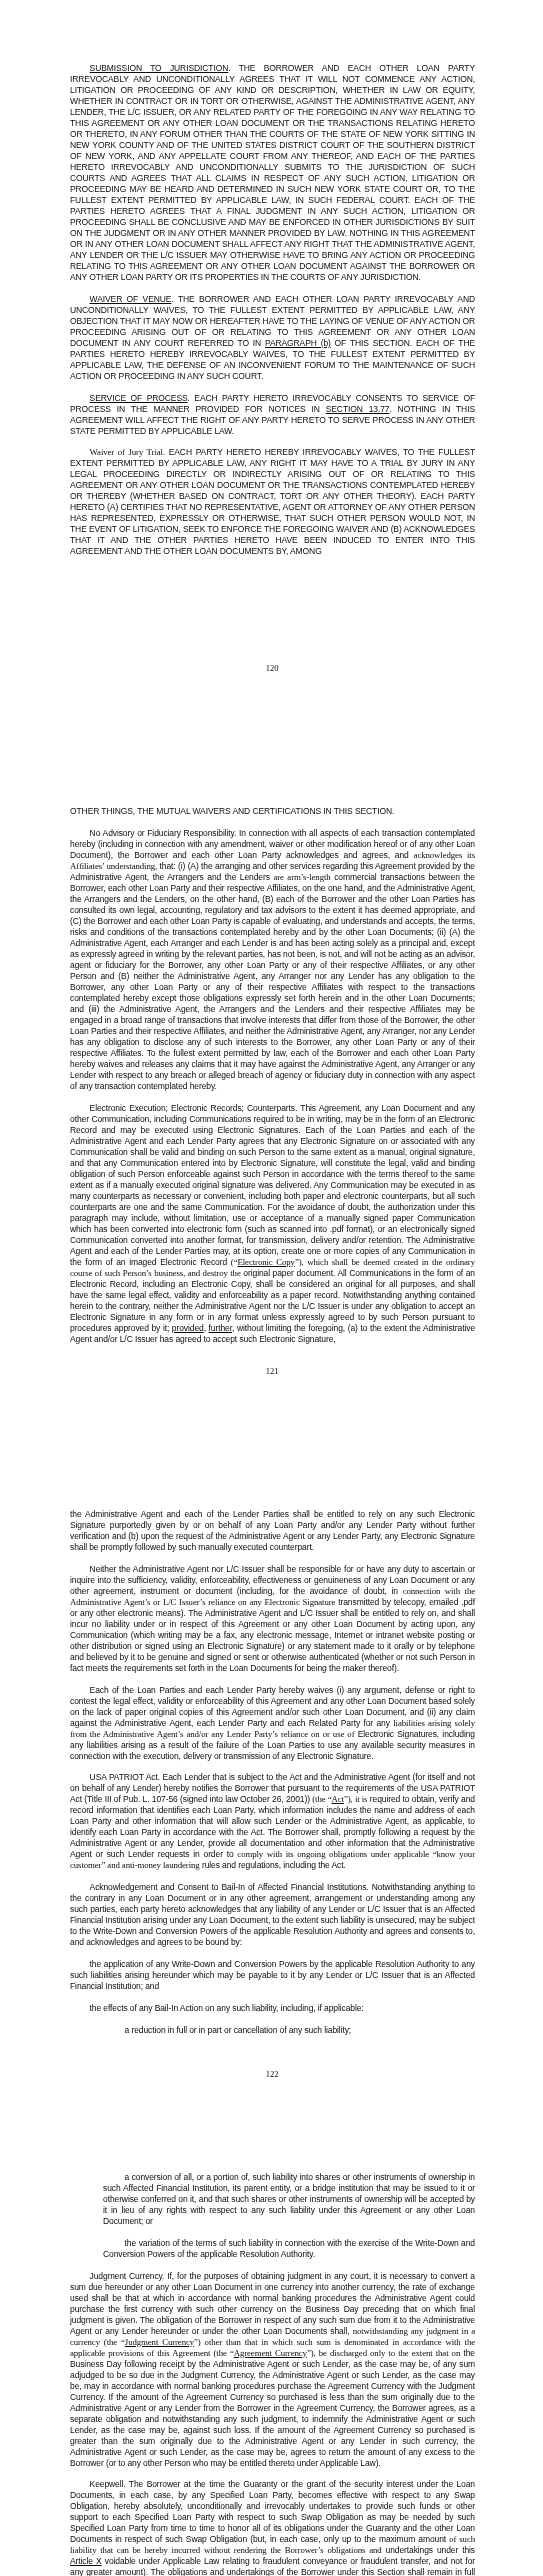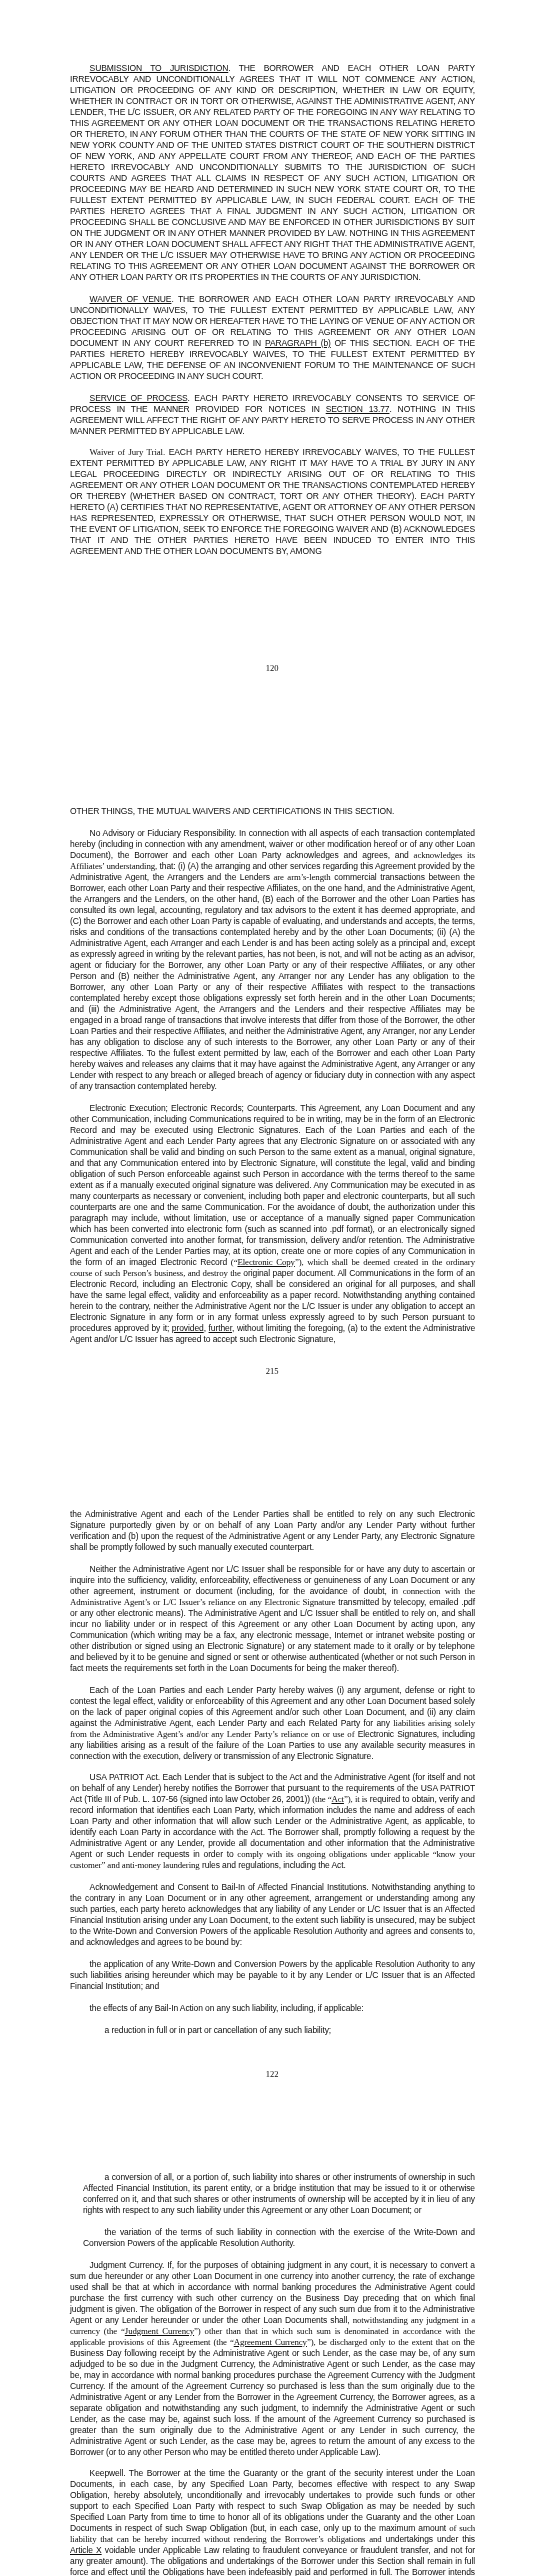--- a/index.html
+++ b/index.html
@@ -23,21 +23,21 @@
     font-family: "Liberation Sans", sans-serif;
     font-size: 8.5px;
     line-height: 11px;
     letter-spacing: -0.1px;
     color: #0b0b0b;
     text-align: justify;
   }
   p.para:last-child { margin-bottom: 0; }
   p.first   { text-indent: 19.6px; }
   p.cont    { text-indent: 0; margin-top: 40px; }
-  p.clause2 { margin-left: 13px; text-indent: 21.6px; }
+  p.clause2 { margin-left: 33px; text-indent: 21.6px; }
   .u { text-decoration: underline; text-underline-offset: 1px; }
   .serif { font-family: "Liberation Serif", serif; font-size: 8.8px; }
   .pagenum {
     position: absolute;
     top: 663px;
     left: 0;
     width: 100%;
     text-align: center;
     font-family: Liberation Serif, serif;
     font-size: 8.5px;
@@ -45,32 +45,32 @@
   }
 </style>
 </head>
 <body>
 
 <main class="doc">
     <div class="page">
       <div class="page-content">
         <p class="para first"><span class="u">SUBMISSION TO JURISDICTION</span><span>.  THE BORROWER AND EACH OTHER LOAN PARTY IRREVOCABLY AND UNCONDITIONALLY AGREES THAT IT WILL NOT COMMENCE ANY ACTION, LITIGATION OR PROCEEDING OF ANY KIND OR DESCRIPTION, WHETHER IN LAW OR EQUITY, WHETHER IN CONTRACT OR IN TORT OR OTHERWISE, AGAINST THE ADMINISTRATIVE AGENT, ANY LENDER, THE L/C ISSUER, OR ANY RELATED PARTY OF THE FOREGOING IN ANY WAY RELATING TO THIS AGREEMENT OR ANY OTHER LOAN DOCUMENT OR THE TRANSACTIONS RELATING HERETO OR THERETO, IN ANY FORUM OTHER THAN THE COURTS OF THE STATE OF NEW YORK SITTING IN NEW YORK COUNTY AND OF THE UNITED STATES DISTRICT COURT OF THE SOUTHERN DISTRICT OF NEW YORK, AND ANY APPELLATE COURT FROM ANY THEREOF, AND EACH OF THE PARTIES HERETO IRREVOCABLY AND UNCONDITIONALLY SUBMITS TO THE JURISDICTION OF SUCH COURTS AND AGREES THAT ALL CLAIMS IN RESPECT OF ANY SUCH ACTION, LITIGATION OR PROCEEDING MAY BE HEARD AND DETERMINED IN SUCH NEW YORK STATE COURT OR, TO THE FULLEST EXTENT PERMITTED BY APPLICABLE LAW, IN SUCH FEDERAL COURT.  EACH OF THE PARTIES HERETO AGREES THAT A FINAL JUDGMENT IN ANY SUCH ACTION, LITIGATION OR PROCEEDING SHALL BE CONCLUSIVE AND MAY BE ENFORCED IN OTHER JURISDICTIONS BY SUIT ON THE JUDGMENT OR IN ANY OTHER MANNER PROVIDED BY LAW.  NOTHING IN THIS AGREEMENT OR IN ANY OTHER LOAN DOCUMENT SHALL AFFECT ANY RIGHT THAT THE ADMINISTRATIVE AGENT, ANY LENDER OR THE L/C ISSUER MAY OTHERWISE HAVE TO BRING ANY ACTION OR PROCEEDING RELATING TO THIS AGREEMENT OR ANY OTHER LOAN DOCUMENT AGAINST THE BORROWER OR ANY OTHER LOAN PARTY OR ITS PROPERTIES IN THE COURTS OF ANY JURISDICTION.</span></p>
         <p class="para first"><span class="u">WAIVER OF VENUE</span><span>.  THE BORROWER AND EACH OTHER LOAN PARTY IRREVOCABLY AND UNCONDITIONALLY WAIVES, TO THE FULLEST EXTENT PERMITTED BY APPLICABLE LAW, ANY OBJECTION THAT IT MAY NOW OR HEREAFTER HAVE TO THE LAYING OF VENUE OF ANY ACTION OR PROCEEDING ARISING OUT OF OR RELATING TO THIS AGREEMENT OR ANY OTHER LOAN DOCUMENT IN ANY COURT REFERRED TO IN </span><span class="u">PARAGRAPH (b)</span><span> OF THIS SECTION.  EACH OF THE PARTIES HERETO HEREBY IRREVOCABLY WAIVES, TO THE FULLEST EXTENT PERMITTED BY APPLICABLE LAW, THE DEFENSE OF AN INCONVENIENT FORUM TO THE MAINTENANCE OF SUCH ACTION OR PROCEEDING IN ANY SUCH COURT.</span></p>
-        <p class="para first"><span class="u">SERVICE OF PROCESS</span><span>.  EACH PARTY HERETO IRREVOCABLY CONSENTS TO SERVICE OF PROCESS IN THE MANNER PROVIDED FOR NOTICES IN </span><span class="u">SECTION 13.77</span><span>.  NOTHING IN THIS AGREEMENT WILL AFFECT THE RIGHT OF ANY PARTY HERETO TO SERVE PROCESS IN ANY OTHER MANNER PERMITTED BY APPLICABLE LAW.</span></p>
+        <p class="para first"><span class="u">SERVICE OF PROCESS</span><span>.  EACH PARTY HERETO IRREVOCABLY CONSENTS TO SERVICE OF PROCESS IN THE MANNER PROVIDED FOR NOTICES IN </span><span class="u">SECTION 13.77</span><span>.  NOTHING IN THIS AGREEMENT WILL AFFECT THE RIGHT OF ANY PARTY HERETO TO SERVE PROCESS IN ANY OTHER STATE PERMITTED BY APPLICABLE LAW.</span></p>
         <p class="para first"><span class="serif">Waiver of Jury Trial.</span><span>  EACH PARTY HERETO HEREBY IRREVOCABLY WAIVES, TO THE FULLEST EXTENT PERMITTED BY APPLICABLE LAW, ANY RIGHT IT MAY HAVE TO A TRIAL BY JURY IN ANY LEGAL PROCEEDING DIRECTLY OR INDIRECTLY ARISING OUT OF OR RELATING TO THIS AGREEMENT OR ANY OTHER LOAN DOCUMENT OR THE TRANSACTIONS CONTEMPLATED HEREBY OR THEREBY (WHETHER BASED ON CONTRACT, TORT OR ANY OTHER THEORY).  EACH PARTY HERETO (A) CERTIFIES THAT NO REPRESENTATIVE, AGENT OR ATTORNEY OF ANY OTHER PERSON HAS REPRESENTED, EXPRESSLY OR OTHERWISE, THAT SUCH OTHER PERSON WOULD NOT, IN THE EVENT OF LITIGATION, SEEK TO ENFORCE THE FOREGOING WAIVER AND (B) ACKNOWLEDGES THAT IT AND THE OTHER PARTIES HERETO HAVE BEEN INDUCED TO ENTER INTO THIS AGREEMENT AND THE OTHER LOAN DOCUMENTS BY, AMONG</span></p>
       </div>
       <div class="pagenum">120</div>
     </div>
     <div class="page">
       <div class="page-content">
         <p class="para cont"><span>OTHER THINGS, THE MUTUAL WAIVERS AND CERTIFICATIONS IN THIS SECTION.</span></p>
         <p class="para first"><span>No Advisory or Fiduciary Responsibility.  In connection with all aspects of each transaction contemplated hereby (including in connection with any amendment, waiver or other modification hereof or of any other Loan Document), the Borrower and each other Loan Party acknowledges and agrees, and </span><span class="serif">acknowledges its Affiliates’ understanding,</span><span> that: (i) (A) the arranging and other services regarding this Agreement provided by the Administrative Agent, the Arrangers and the Lenders </span><span class="serif">are arm’s-length</span><span> commercial transactions between the Borrower, each other Loan Party and their respective Affiliates, on the one hand, and the Administrative Agent, the Arrangers and the Lenders, on the other hand, (B) each of the Borrower and the other Loan Parties has consulted its own legal, accounting, regulatory and tax advisors to the extent it has deemed appropriate, and (C) the Borrower and each other Loan Party is capable of evaluating, and understands and accepts, the terms, risks and conditions of the transactions contemplated hereby and by the other Loan Documents; (ii) (A) the Administrative Agent, each Arranger and each Lender is and has been acting solely as a principal and, except as expressly agreed in writing by the relevant parties, has not been, is not, and will not be acting as an advisor, agent or fiduciary for the Borrower, any other Loan Party or any of their respective Affiliates, or any other Person and (B) neither the Administrative Agent, any Arranger nor any Lender has any obligation to the Borrower, any other Loan Party or any of their respective Affiliates with respect to the transactions contemplated hereby except those obligations expressly set forth herein and in the other Loan Documents; and (iii) the Administrative Agent, the Arrangers and the Lenders and their respective Affiliates may be engaged in a broad range of transactions that involve interests that differ from those of the Borrower, the other Loan Parties and their respective Affiliates, and neither the Administrative Agent, any Arranger, nor any Lender has any obligation to disclose any of such interests to the Borrower, any other Loan Party or any of their respective Affiliates.  To the fullest extent permitted by law, each of the Borrower and each other Loan Party hereby waives and releases any claims that it may have against the Administrative Agent, any Arranger or any Lender with respect to any breach or alleged breach of agency or fiduciary duty in connection with any aspect of any transaction contemplated hereby.</span></p>
         <p class="para first"><span>Electronic Execution; Electronic Records; Counterparts.  This Agreement, any Loan Document and any other Communication, including Communications required to be in writing, may be in the form of an Electronic Record and may be executed using Electronic Signatures.  Each of the Loan Parties and each of the Administrative Agent and each Lender Party agrees that any Electronic Signature on or associated with any Communication shall be valid and binding on such Person to the same extent as a manual, original signature, and that any Communication entered into by Electronic Signature, will constitute the legal, valid and binding obligation of such Person enforceable against such Person in accordance with the terms thereof to the same extent as if a manually executed original signature was delivered.  Any Communication may be executed in as many counterparts as necessary or convenient, including both paper and electronic counterparts, but all such counterparts are one and the same Communication.  For the avoidance of doubt, the authorization under this paragraph may include, without limitation, use or acceptance of a manually signed paper Communication which has been converted into electronic form (such as scanned into .pdf format), or an electronically signed Communication converted into another format, for transmission, delivery and/or retention. The Administrative Agent and each of the Lender Parties may, at its option, create one or more copies of any Communication in the form of an imaged Electronic Record </span><span class="serif">(“</span><span class="u serif">Electronic Copy</span><span class="serif">”), which shall be deemed created in the ordinary course of such Person’s business, and destroy the</span><span> original paper document.  All Communications in the form of an Electronic Record, including an Electronic Copy, shall be considered an original for all purposes, and shall have the same legal effect, validity and enforceability as a paper record.  Notwithstanding anything contained herein to the contrary, neither the Administrative Agent nor the L/C Issuer is under any obligation to accept an Electronic Signature in any form or in any format unless expressly agreed to by such Person pursuant to procedures approved by it; </span><span class="u">provided</span><span>, </span><span class="u">further</span><span>, without limiting the foregoing, (a) to the extent the Administrative Agent and/or L/C Issuer has agreed to accept such Electronic Signature,</span></p>
       </div>
-      <div class="pagenum">215</div>
+      <div class="pagenum">121</div>
     </div>
     <div class="page">
       <div class="page-content">
         <p class="para cont"><span>the Administrative Agent and each of the Lender Parties shall be entitled to rely on any such Electronic Signature purportedly given by or on behalf of any Loan Party and/or any Lender Party without further verification and (b) upon the request of the Administrative Agent or any Lender Party, any Electronic Signature shall be promptly followed by such manually executed counterpart.</span></p>
         <p class="para first"><span>Neither the Administrative Agent nor L/C Issuer shall be responsible for or have any duty to ascertain or inquire into the sufficiency, validity, enforceability, effectiveness or genuineness of any Loan Document or any other agreement, instrument or document (including, for the avoidance of doubt, in </span><span class="serif">connection with the Administrative Agent’s or L/C Issuer’s reliance on any Electronic Signature</span><span> transmitted by telecopy, emailed .pdf or any other electronic means). The Administrative Agent and L/C Issuer shall be entitled to rely on, and shall incur no liability under or in respect of this Agreement or any other Loan Document by acting upon, any Communication (which writing may be a fax, any electronic message, Internet or intranet website posting or other distribution or signed using an Electronic Signature) or any statement made to it orally or by telephone and believed by it to be genuine and signed or sent or otherwise authenticated (whether or not such Person in fact meets the requirements set forth in the Loan Documents for being the maker thereof).</span></p>
         <p class="para first"><span>Each of the Loan Parties and each Lender Party hereby waives (i) any argument, defense or right to contest the legal effect, validity or enforceability of this Agreement and any other Loan Document based solely on the lack of paper original copies of this Agreement and/or such other Loan Document, and (ii) any claim against the Administrative Agent, each Lender Party and each Related Party for any </span><span class="serif">liabilities arising solely from the Administrative Agent’s and/or any Lender Party’s reliance on or use of</span><span> Electronic Signatures, including any liabilities arising as a result of the failure of the Loan Parties to use any available security measures in connection with the execution, delivery or transmission of any Electronic Signature.</span></p>
         <p class="para first"><span>USA PATRIOT Act.  Each Lender that is subject to the Act and the Administrative Agent (for itself and not on behalf of any Lender) hereby notifies the Borrower that pursuant to the requirements of the USA PATRIOT Act (Title III of Pub. L. 107-56 (signed into law October 26, 2001)) </span><span class="serif">(the “</span><span class="u serif">Act</span><span class="serif">”), it is</span><span> required to obtain, verify and record information that identifies each Loan Party, which information includes the name and address of each Loan Party and other information that will allow such Lender or the Administrative Agent, as applicable, to identify each Loan Party in accordance with the Act.  The Borrower shall, promptly following a request by the Administrative Agent or any Lender, provide all documentation and other information that the Administrative Agent or such Lender requests in order to </span><span class="serif">comply with its ongoing obligations under applicable “know your customer” and anti-money laundering</span><span> rules and regulations, including the Act.</span></p>
         <p class="para first"><span>Acknowledgement and Consent to Bail-In of Affected Financial Institutions. Notwithstanding anything to the contrary in any Loan Document or in any other agreement, arrangement or understanding among any such parties, each party hereto acknowledges that any liability of any Lender or L/C Issuer that is an Affected Financial Institution arising under any Loan Document, to the extent such liability is unsecured, may be subject to the Write-Down and Conversion Powers of the applicable Resolution Authority and agrees and consents to, and acknowledges and agrees to be bound by:</span></p>
         <p class="para first"><span>the application of any Write-Down and Conversion Powers by the applicable Resolution Authority to any such liabilities arising hereunder which may be payable to it by any Lender or L/C Issuer that is an Affected Financial Institution; and</span></p>
         <p class="para first"><span>the effects of any Bail-In Action on any such liability, including, if applicable:</span></p>

